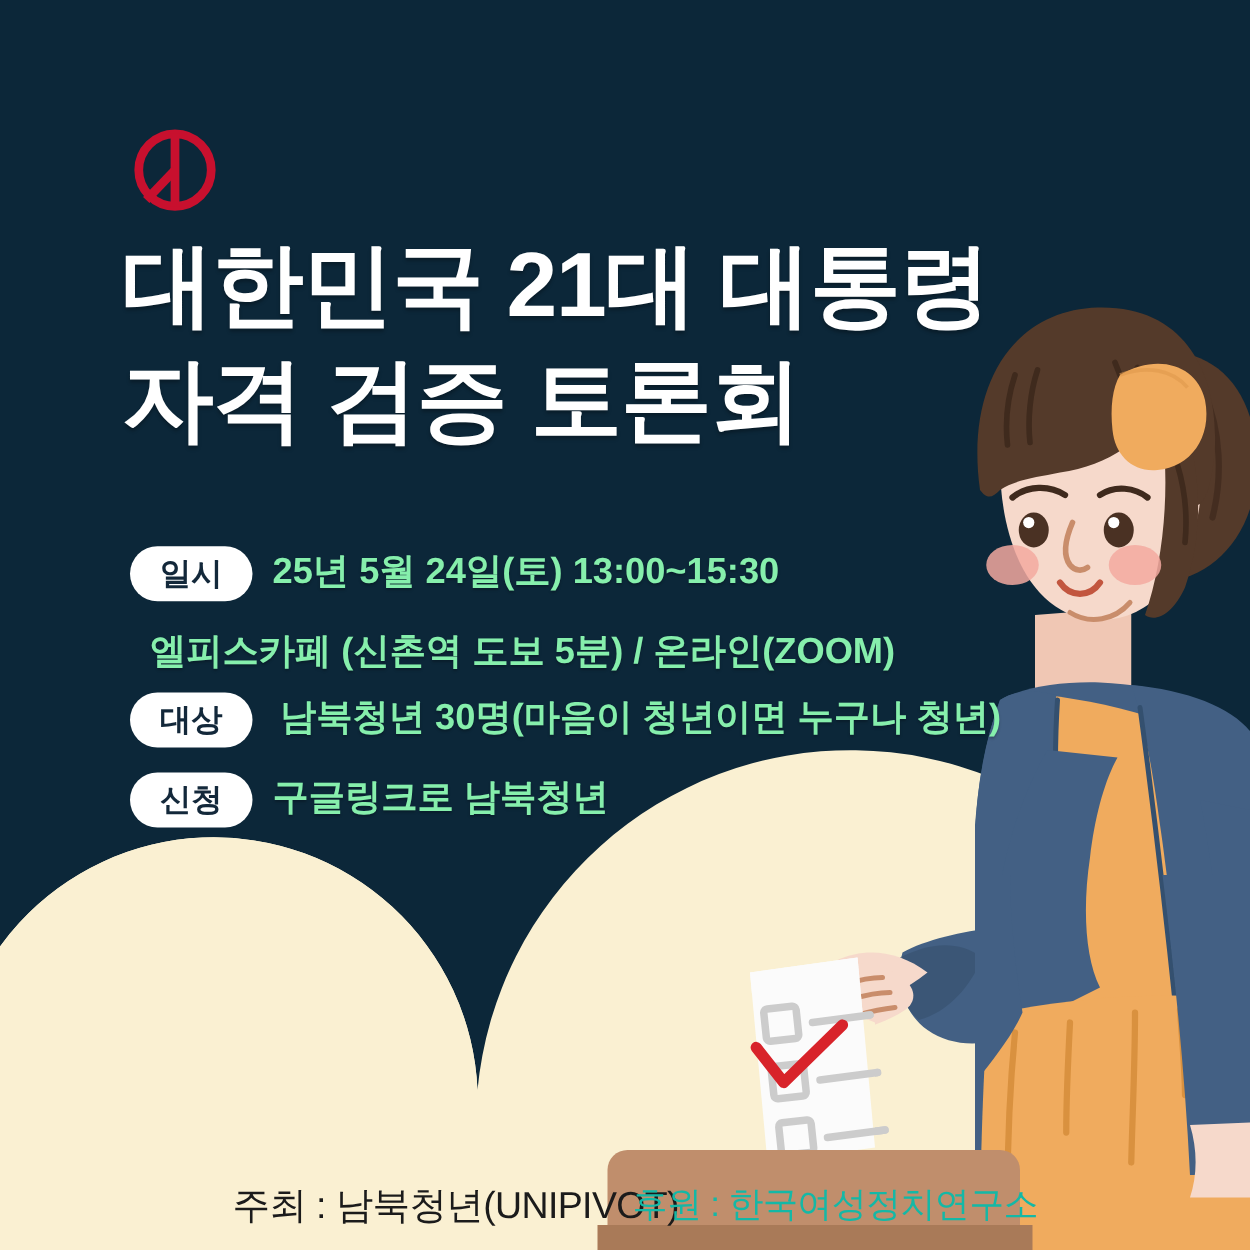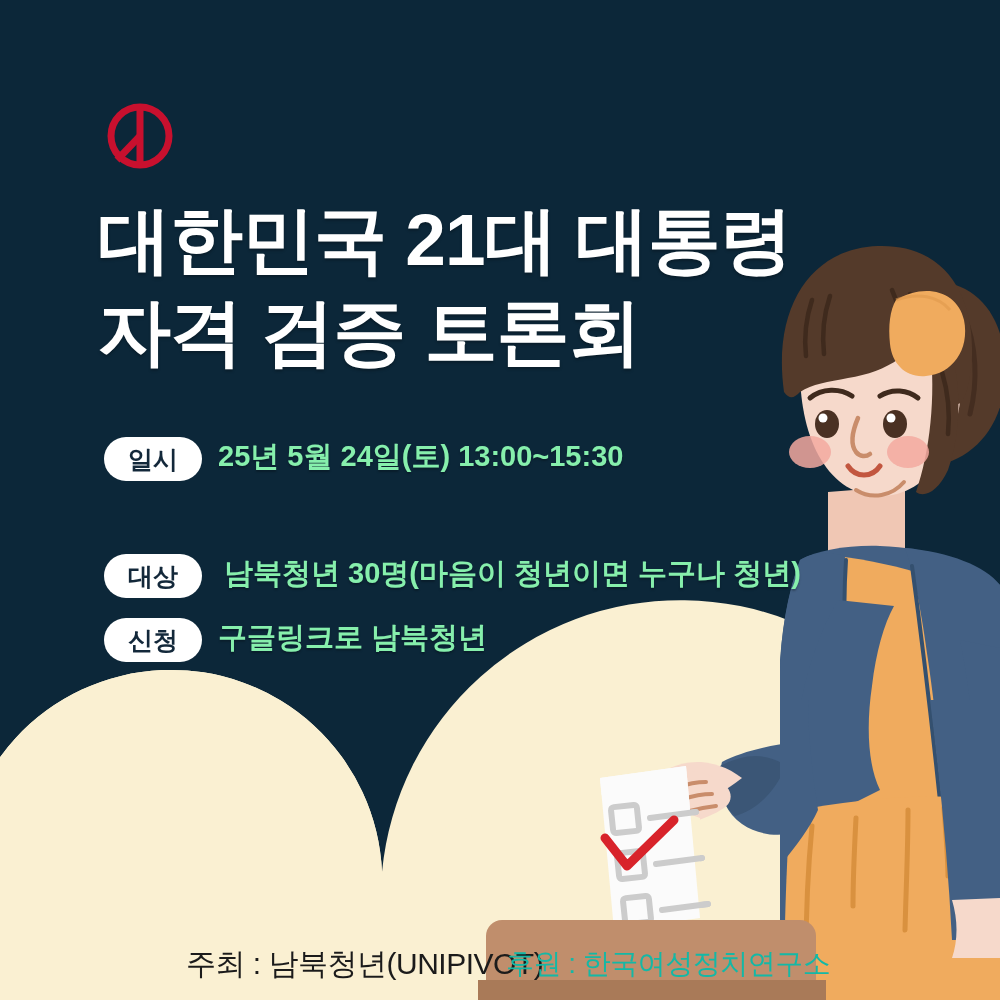--- a/index.html
+++ b/index.html
@@ -33,21 +33,21 @@
     top: 100px;
     width: 72px;
     height: 72px;
     z-index: 5;
   }
 
   
   .title-block {
     position: absolute;
     left: 98px;
-    top: 194px;
+    top: 183px;
     z-index: 5;
   }
   .title-line {
     color: #ffffff;
     font-size: 73px;
     font-weight: 700;
     line-height: 92px;
     letter-spacing: -1px;
     white-space: nowrap;
     text-shadow: 0 2px 3px rgba(0,0,0,0.28);
@@ -315,20 +315,21 @@
   </div>
 
   <div class="info-block">
 
     <div class="info-row">
       <div class="pill">일시</div>
       <div class="info-value">25년 5월 24일(토) 13:00~15:30</div>
     </div>
 
     <div class="info-row tight">
+      <div class="info-value">엘피스카페 (신촌역 도보 5분) / 온라인(ZOOM)</div>
     </div>
 
 
     <div class="info-row">
       <div class="pill">대상</div>
       <div class="info-value indent">남북청년 30명(마음이 청년이면 누구나 청년)</div>
     </div>
 
     <div class="info-row">
       <div class="pill">신청</div>

